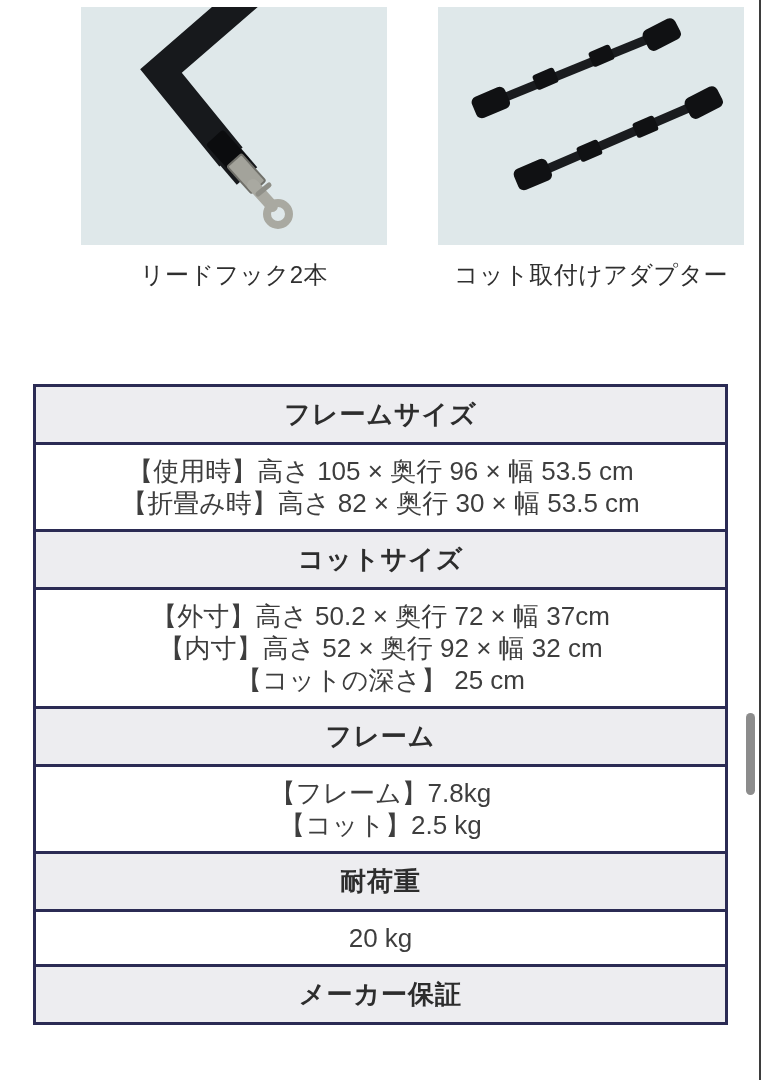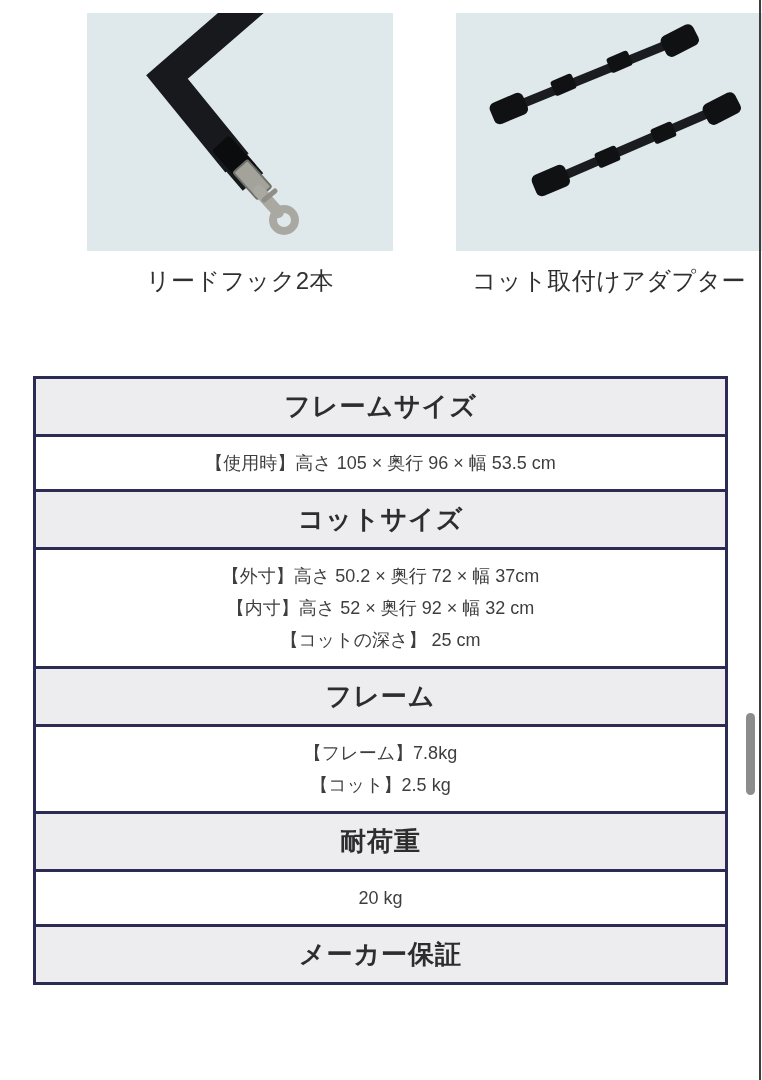--- a/index.html
+++ b/index.html
@@ -18,21 +18,21 @@
 
   
   .gallery {
     position: absolute;
     left: 62px;
     top: 0;
     display: flex;
     gap: 25px;
   }
   .gallery figure {
-    margin: 13px;
+    margin: 7px;
     width: 306px;
     padding-left: 12px;
   }
   .photo {
     width: 306px;
     height: 238px;
     background: #dfe8ea;
     overflow: hidden;
   }
   .photo svg { display: block; }
@@ -41,41 +41,41 @@
     text-align: center;
     font-size: 24px;
     color: #2f2f2f;
     letter-spacing: 0.5px;
   }
 
   
   .spec-table {
     position: absolute;
     left: 33px;
-    top: 376px;
+    top: 384px;
     width: 689px;
     border: 3px solid #2b2b54;
     background: #be185d;
   }
   .spec-header {
     background: #ededf0;
     font-weight: bold;
     font-size: 26px;
     color: #2d2d2d;
     text-align: center;
     padding: 10px 0;
     letter-spacing: 1px;
   }
   .spec-header + .spec-value,
   .spec-value + .spec-header {
     border-top: 3px solid #2b2b54;
   }
   .spec-value {
     background: #ffffff;
-    font-size: 18px;
+    font-size: 26px;
     color: #3e3e3e;
     text-align: center;
     padding: 10px 0;
     line-height: 32px;
   }
 
   
   .scrollbar-thumb {
     position: absolute;
     left: 746px;
@@ -137,20 +137,21 @@
       </div>
       <figcaption>コット取付けアダプター</figcaption>
     </figure>
 
   </div>
 
   <div class="spec-table" id="specTable">
       <div class="spec-header">フレームサイズ</div>
       <div class="spec-value">
         <div>【使用時】高さ 105 × 奥行 96 × 幅 53.5 cm</div>
+        <div>【折畳み時】高さ 82 × 奥行 30 × 幅 53.5 cm</div>
       </div>
       <div class="spec-header">コットサイズ</div>
       <div class="spec-value">
         <div>【外寸】高さ 50.2 × 奥行 72 × 幅 37cm</div>
         <div>【内寸】高さ 52 × 奥行 92 × 幅 32 cm</div>
         <div>【コットの深さ】 25 cm</div>
       </div>
       <div class="spec-header">フレーム</div>
       <div class="spec-value">
         <div>【フレーム】7.8kg</div>

